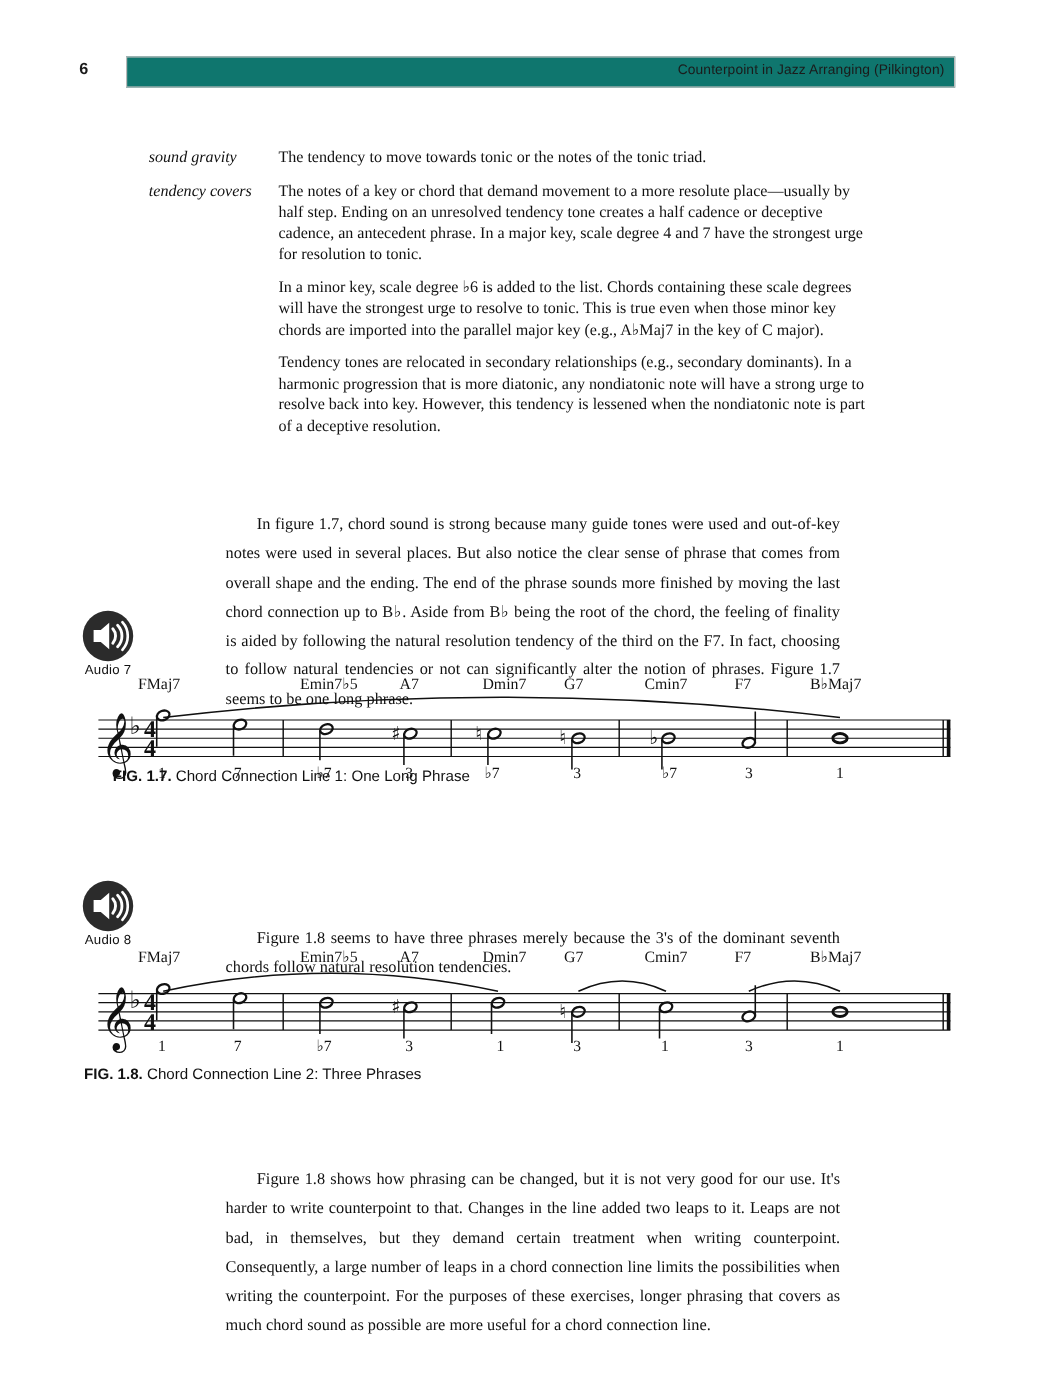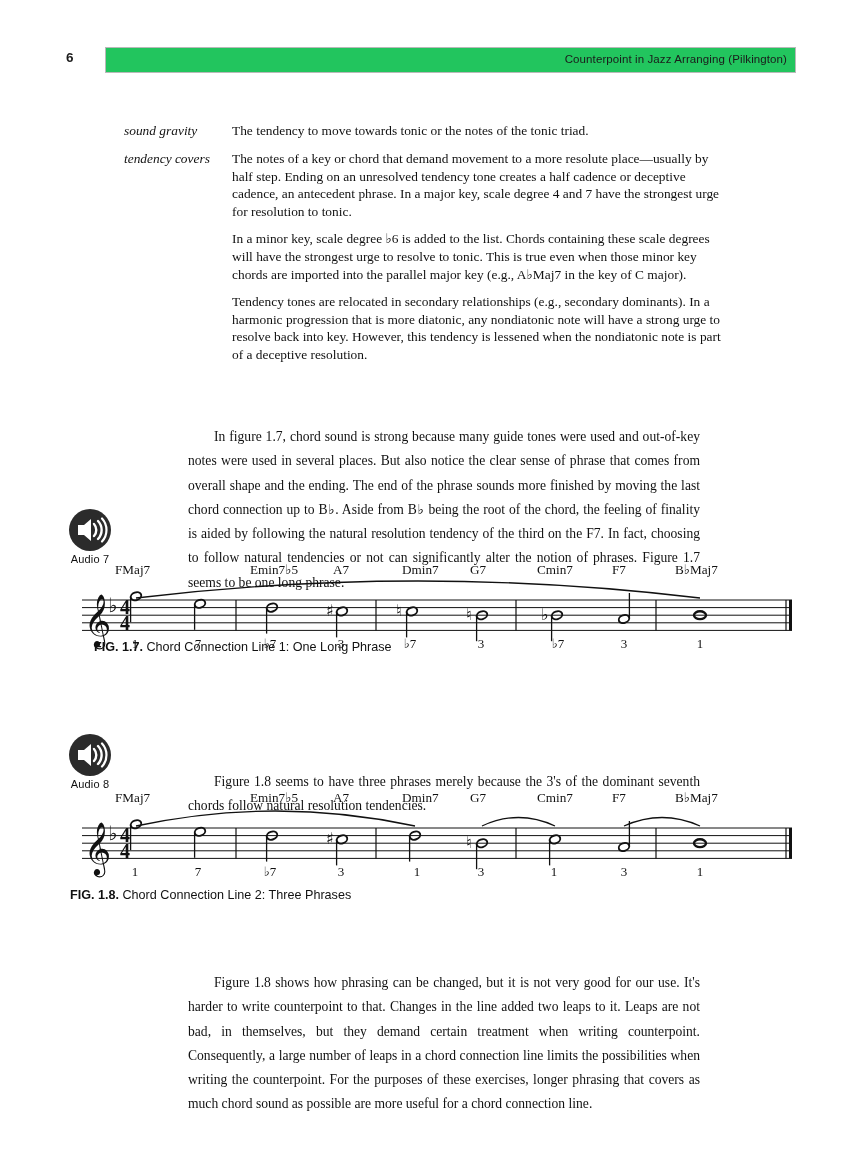--- a/index.html
+++ b/index.html
@@ -26,21 +26,21 @@
     color: #1b1b1b;
   }
   #header-box {
     position: absolute;
     left: 105px;
     top: 47px;
     width: 691px;
     height: 26px;
     border: 1px solid #b9b9b9;
     box-sizing: border-box;
-    background: #22c55e;
+    background: #0f766e;
   }
   #header-title {
     position: absolute;
     right: 8px;
     top: 5px;
     font-family: "Liberation Sans", sans-serif;
     font-size: 11.5px;
     color: #1b1b1b;
     letter-spacing: 0.1px;
   }

